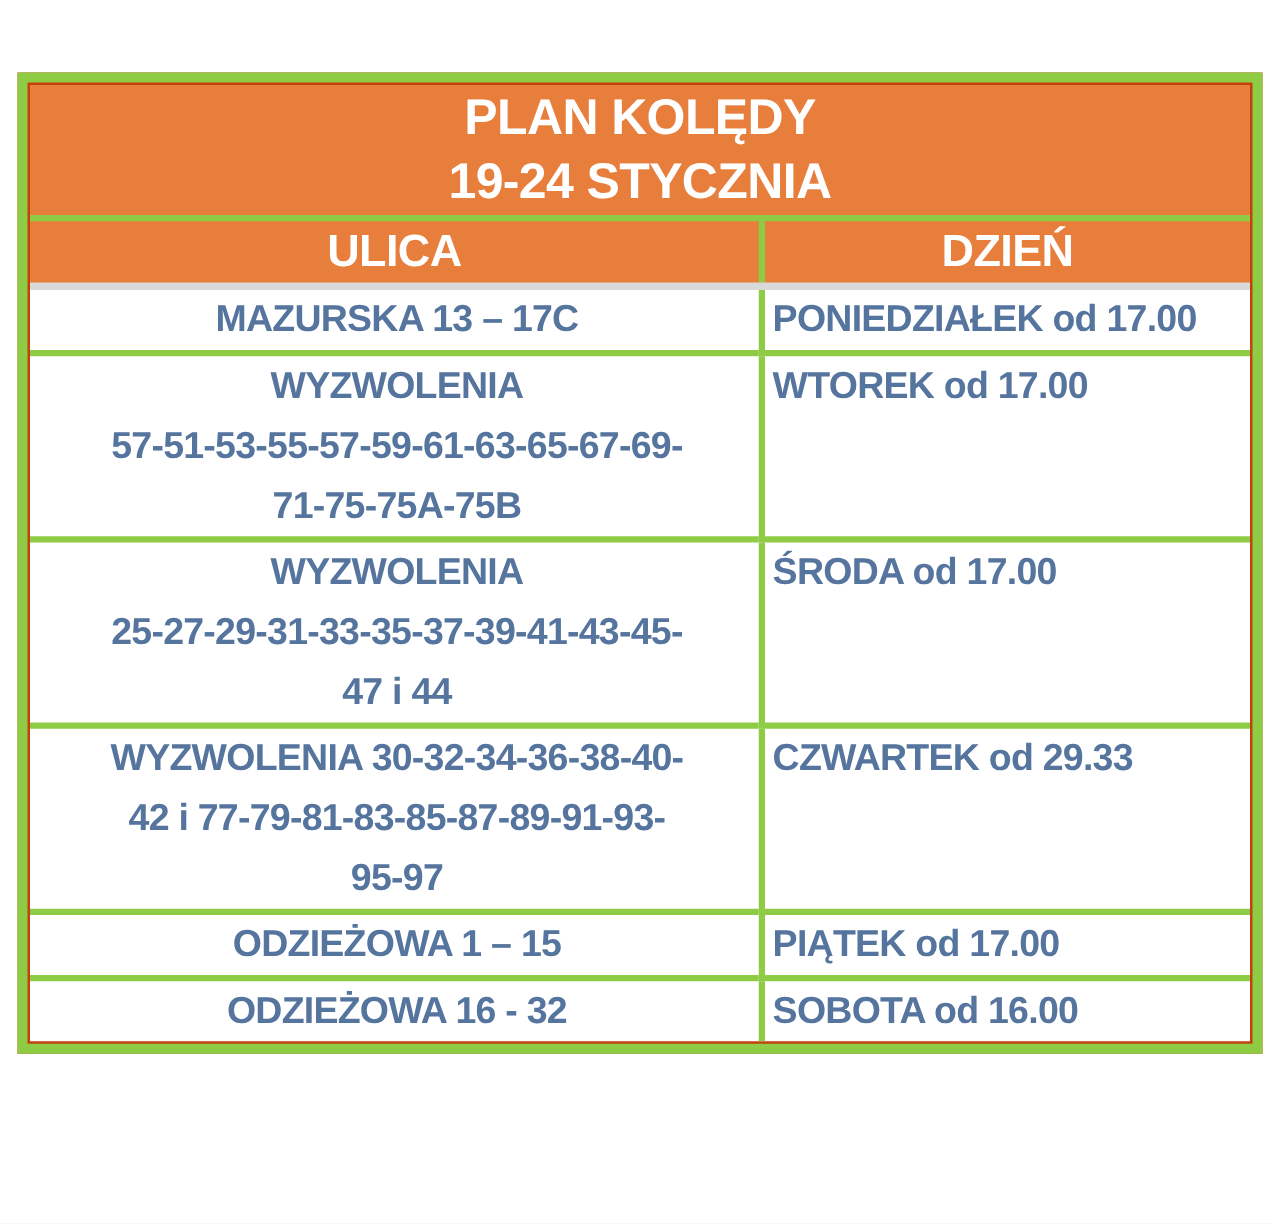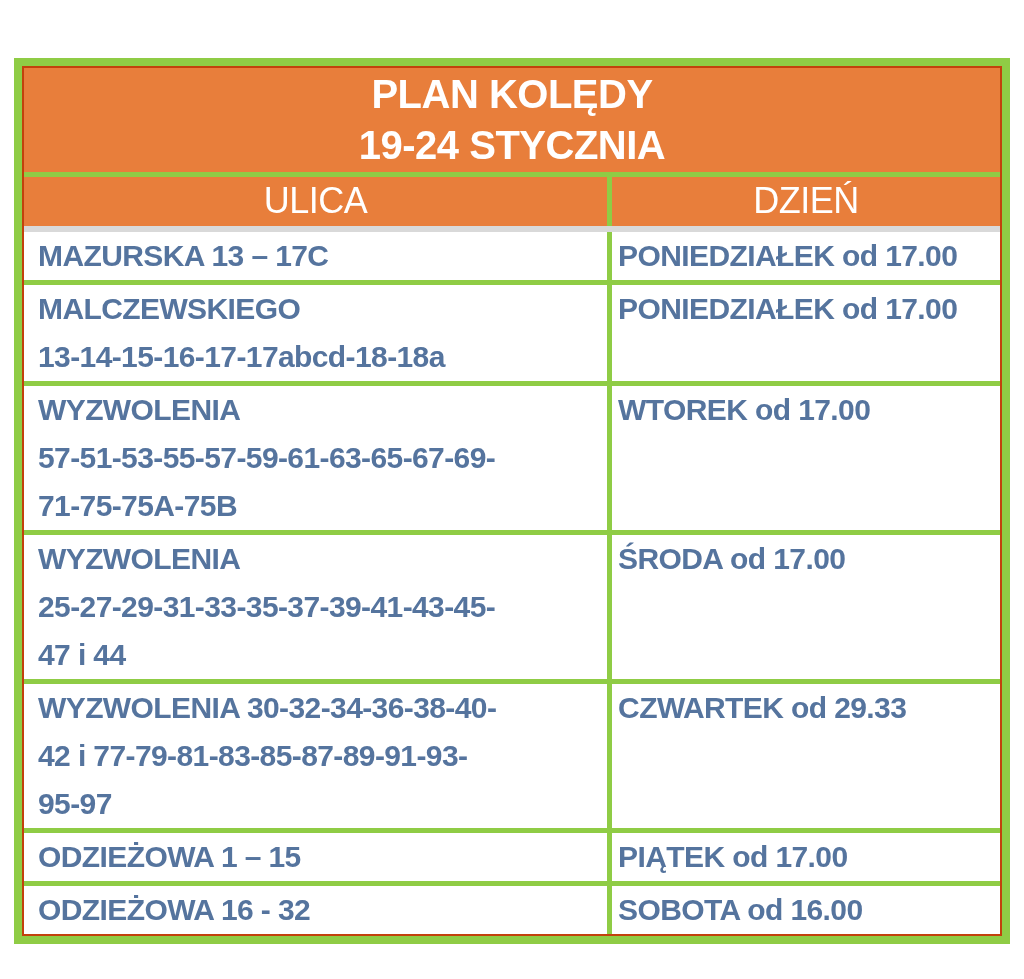--- a/index.html
+++ b/index.html
@@ -44,21 +44,21 @@
     font-size: 40px;
     line-height: 51px;
     padding: 1px 0;
     letter-spacing: -0.5px;
     border-bottom: 5px solid var(--green);
   }
   .colhead {
     background: var(--orange);
     color: var(--header-text);
     text-align: center;
-    font-weight: normal;
+    font-weight: bold;
     font-size: 36px;
     letter-spacing: -0.5px;
     height: 54px;
     padding: 0;
     border-bottom: 6px solid var(--gray-divider);
   }
   .day-head, .day-cell {
     border-left: 5px solid var(--green);
   }
   tbody td {
@@ -67,21 +67,21 @@
     font-weight: bold;
     font-size: 30px;
     line-height: 48px;
     letter-spacing: -0.6px;
     vertical-align: top;
     padding: 0;
     background: #ffffff;
   }
   tbody tr:first-child td { border-top: 0; }
   .street-cell {
-    text-align: left;
+    text-align: center;
     padding: 0 10px 0 14px;
   }
   .day-cell {
     padding: 0 6px;
   }
 </style>
 </head>
 <body>
 
 <div class="page">
@@ -100,27 +100,20 @@
         </tr>
         <tr>
           <th class="colhead street-head">ULICA</th>
           <th class="colhead day-head">DZIEŃ</th>
         </tr>
       </thead>
       <tbody id="rows-body">
           <tr>
             <td class="street-cell">
               <div>MAZURSKA 13 – 17C</div>
-            </td>
-            <td class="day-cell">PONIEDZIAŁEK od 17.00</td>
-          </tr>
-          <tr>
-            <td class="street-cell">
-              <div>MALCZEWSKIEGO</div>
-              <div>13-14-15-16-17-17abcd-18-18a</div>
             </td>
             <td class="day-cell">PONIEDZIAŁEK od 17.00</td>
           </tr>
           <tr>
             <td class="street-cell">
               <div>WYZWOLENIA</div>
               <div>57-51-53-55-57-59-61-63-65-67-69-</div>
               <div>71-75-75A-75B</div>
             </td>
             <td class="day-cell">WTOREK od 17.00</td>

